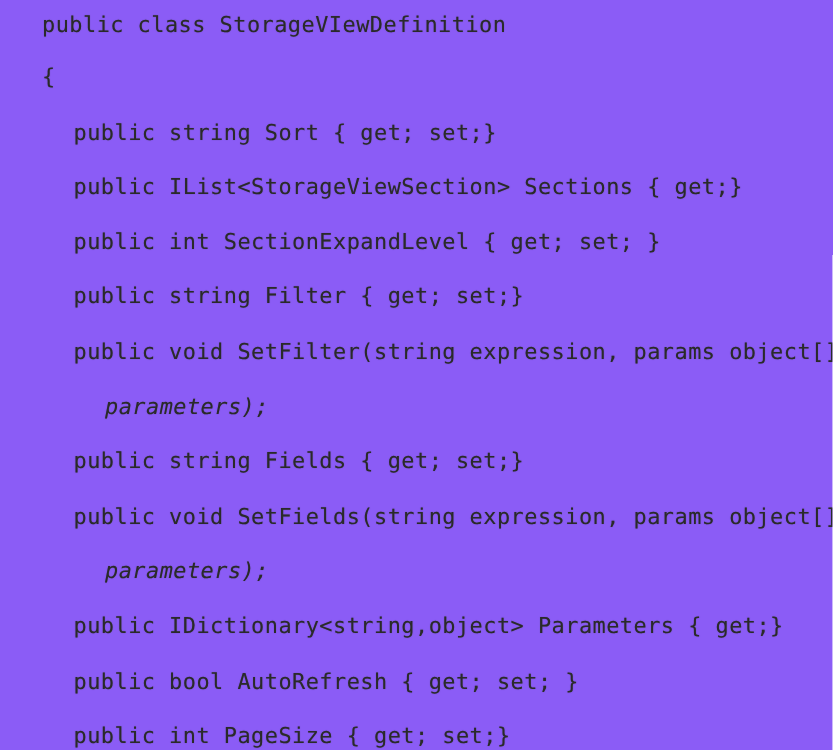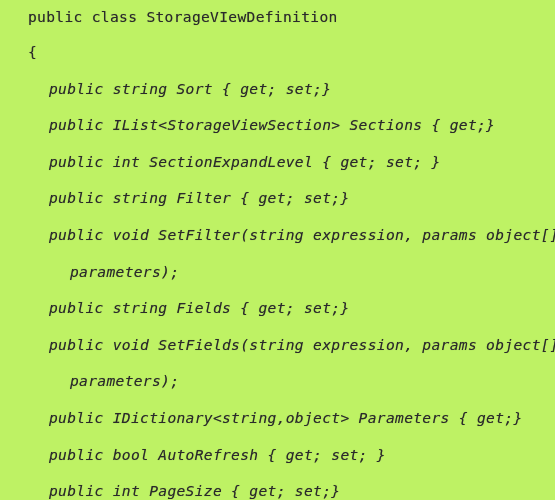--- a/index.html
+++ b/index.html
@@ -36,24 +36,24 @@
     font-size: 14.6px;
     letter-spacing: 0.32px;
     color: #2a2a2a;
     
     text-shadow: 0 0 0.7px rgba(60, 60, 60, 0.55);
     -webkit-font-smoothing: antialiased;
   }
 
   
   .indent-0 { padding-left: 28px; }
-  .indent-1 { padding-left: 49px; font-style: italic; }
+  .indent-1 { padding-left: 49px; }
   .indent-2 { padding-left: 70px; font-style: italic; }
 
   
   .code-line.first { height: 34px; line-height: 34px; }
 </style>
 </head>
 <body>
 
-<div id="page" style="background: #bef264;">
+<div id="page" style="background: #8b5cf6;">
   <pre id="code-listing"><div class="code-line indent-0 first" style="color: rgb(42, 42, 42);">public class StorageVIewDefinition</div><div class="code-line indent-0" style="color: rgb(42, 42, 42);">{</div><div class="code-line indent-1" style="color: rgb(42, 42, 42);">public string Sort { get; set;}</div><div class="code-line indent-1" style="color: rgb(42, 42, 42);">public IList&lt;StorageViewSection&gt; Sections { get;}</div><div class="code-line indent-1" style="color: rgb(42, 42, 42);">public int SectionExpandLevel { get; set; }</div><div class="code-line indent-1" style="color: rgb(42, 42, 42);">public string Filter { get; set;}</div><div class="code-line indent-1" style="color: rgb(42, 42, 42);">public void SetFilter(string expression, params object[]</div><div class="code-line indent-2" style="color: rgb(42, 42, 42);">parameters);</div><div class="code-line indent-1" style="color: rgb(42, 42, 42);">public string Fields { get; set;}</div><div class="code-line indent-1" style="color: rgb(42, 42, 42);">public void SetFields(string expression, params object[]</div><div class="code-line indent-2" style="color: rgb(42, 42, 42);">parameters);</div><div class="code-line indent-1" style="color: rgb(42, 42, 42);">public IDictionary&lt;string,object&gt; Parameters { get;}</div><div class="code-line indent-1" style="color: rgb(42, 42, 42);">public bool AutoRefresh { get; set; }</div><div class="code-line indent-1" style="color: rgb(42, 42, 42);">public int PageSize { get; set;}</div></pre>
 </div>
 
 </body></html>

